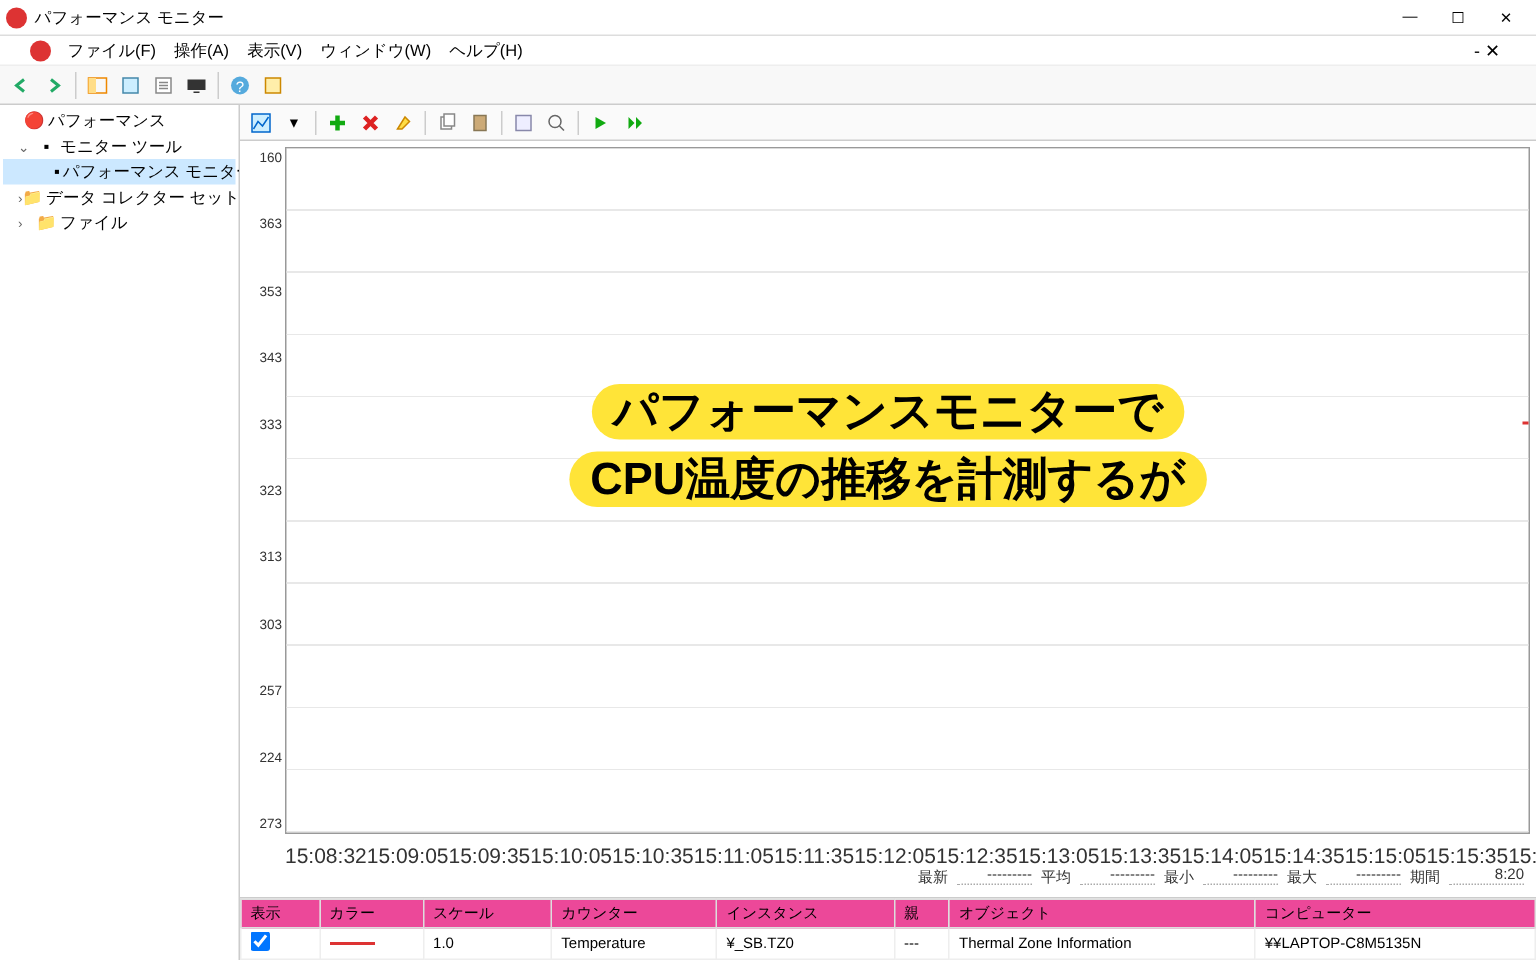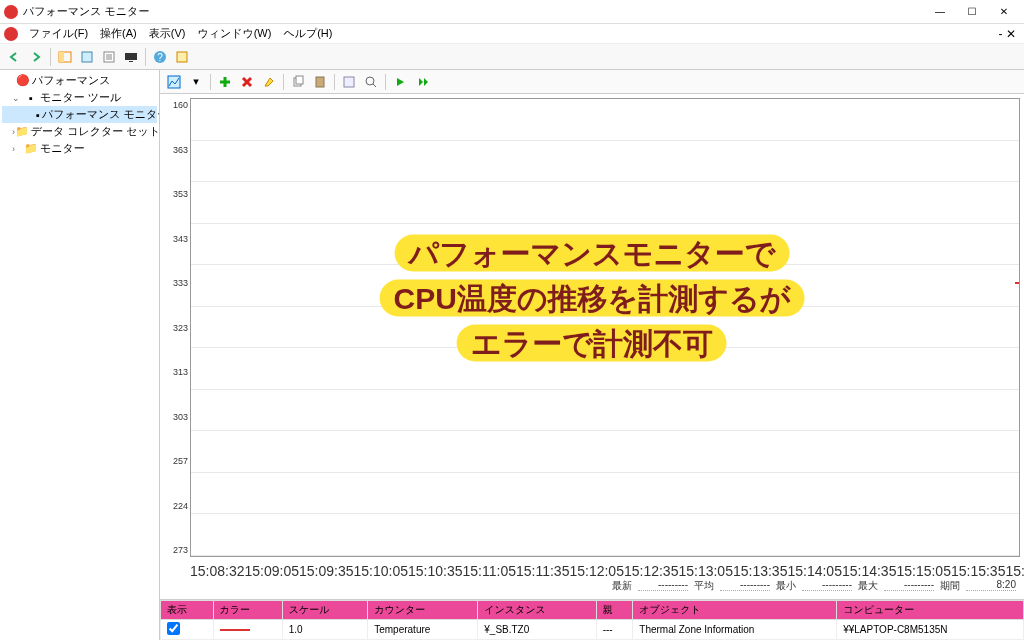--- a/index.html
+++ b/index.html
@@ -4,21 +4,21 @@
 <style>
 * { margin: 0; padding: 0; box-sizing: border-box; font-family: "Yu Gothic UI", "Meiryo", sans-serif; }
 body { background: #fff; font-size: 11px; overflow: hidden; width: 1024px; height: 640px; }
 
 .titlebar { height: 24px; display: flex; align-items: center; padding: 0 4px; border-bottom: 1px solid #ddd; }
 .titlebar .app-icon { width: 14px; height: 14px; margin-right: 5px; background: #d33; border-radius: 50%; display: inline-block; position: relative; }
 .titlebar .title { flex: 1; font-size: 11px; }
 .titlebar .winctrl { display: flex; gap: 0; }
 .titlebar .winctrl span { width: 32px; height: 22px; display: flex; align-items: center; justify-content: center; font-size: 10px; cursor: pointer; }
 
-.menubar { height: 20px; display: flex; align-items: center; padding: 0 4px; font-size: 11px; border-bottom: 1px solid #eee; }
+.menubar { height: 20px; display: flex; align-items: center; padding: 0 20px; font-size: 11px; border-bottom: 1px solid #eee; }
 .menubar .app-icon { width: 14px; height: 14px; margin-right: 5px; background: #d33; border-radius: 50%; display: inline-block; }
 .menubar .mitem { padding: 0 6px; cursor: pointer; }
 .menubar .help-x { margin-left: auto; font-size: 12px; padding: 0 4px; cursor: pointer; }
 
 .toolbar1 { height: 26px; display: flex; align-items: center; padding: 0 4px; gap: 2px; border-bottom: 1px solid #ccc; background: #f8f8f8; }
 .toolbar1 .tbtn { width: 20px; height: 20px; display: flex; align-items: center; justify-content: center; cursor: pointer; border: 1px solid transparent; }
 .toolbar1 .sep { width: 1px; height: 18px; background: #ccc; margin: 0 2px; }
 
 .main { display: flex; height: 570px; }
 .sidebar { width: 160px; border-right: 1px solid #ccc; padding: 2px; overflow: auto; }
@@ -32,21 +32,21 @@
 .toolbar2 .tbtn { width: 20px; height: 20px; display: flex; align-items: center; justify-content: center; cursor: pointer; }
 .toolbar2 .sep { width: 1px; height: 16px; background: #ccc; margin: 0 2px; }
 
 .chart-wrap { flex: 1; display: flex; padding: 4px; position: relative; }
 .yaxis { width: 26px; display: flex; flex-direction: column; justify-content: space-between; text-align: right; font-size: 9px; color: #333; padding: 2px 2px 20px 0; }
 .plot { flex: 1; position: relative; border: 1px solid #999; margin-bottom: 18px; }
 .plot .grid { position: absolute; inset: 0; background: repeating-linear-gradient(to bottom, transparent 0, transparent calc(9.09% - 1px), #e8e8e8 calc(9.09% - 1px), #e8e8e8 9.09%); }
 .plot .redmark { position: absolute; right: 0; width: 4px; background: #d33; }
 .xaxis { position: absolute; bottom: 0; left: 30px; right: 4px; height: 16px; display: flex; justify-content: space-between; font-size: 14px; color: #333; }
 
-.annotation { position: absolute; left: 50%; top: 42%; transform: translate(-50%, -50%); text-align: center; font-weight: 900; font-size: 30px; line-height: 1.5; color: #7f1d1d; pointer-events: none; }
+.annotation { position: absolute; left: 50%; top: 42%; transform: translate(-50%, -50%); text-align: center; font-weight: 900; font-size: 30px; line-height: 1.5; color: #000000; pointer-events: none; }
 .annotation span { background: #ffe438; padding: 2px 14px; border-radius: 26px; box-decoration-break: clone; -webkit-box-decoration-break: clone; }
 
 .stats { height: 20px; display: flex; align-items: flex-start; justify-content: flex-end; gap: 6px; padding: 0 8px; font-size: 10px; }
 .stats .slabel { color: #333; }
 .stats .sval { min-width: 50px; color: #333; border-bottom: 1px dotted #aaa; text-align: right; }
 
 .counters { border-top: 1px solid #ccc; }
 .counters table { width: 100%; border-collapse: collapse; font-size: 10px; }
 .counters th { text-align: left; padding: 2px 6px; border: 1px solid #ddd; background: #ec4899; font-weight: normal; }
 .counters td { padding: 2px 6px; border: 1px solid #eee; }
@@ -144,21 +144,21 @@
       <span>パフォーマンス モニター</span>
     </div>
     <div class="tree-item" style="padding-left:10px">
       <span class="exp">›</span>
         <span class="ticon">📁</span>
       <span>データ コレクター セット</span>
     </div>
     <div class="tree-item" style="padding-left:10px">
       <span class="exp">›</span>
         <span class="ticon">📁</span>
-      <span>モニター</span>
+      <span>ファイル</span>
     </div>
   </div>
 
   <div class="content">
 
     <div class="toolbar2">
       <span class="tbtn">
           <svg width="16" height="16">
             <rect x="2" y="2" width="12" height="12" fill="#cef" stroke="#06c"></rect>
             <path d="M3 12 L6 7 L9 10 L13 4" stroke="#06c" fill="none"></path>
@@ -252,21 +252,20 @@
           <div>15:14:35</div>
           <div>15:15:05</div>
           <div>15:15:35</div>
           <div>15:16:05</div>
           <div>15:16:50</div>
         </div>
 
       <div class="annotation">
         <span>パフォーマンスモニターで</span><br>
         <span>CPU温度の推移を計測するが</span><br>
-        <span>エラーで計測不可</span>
       </div>
     </div>
 
     <div class="stats">
       <span class="slabel">最新</span>
       <span class="sval">---------</span>
       <span class="slabel">平均</span>
       <span class="sval">---------</span>
       <span class="slabel">最小</span>
       <span class="sval">---------</span>

